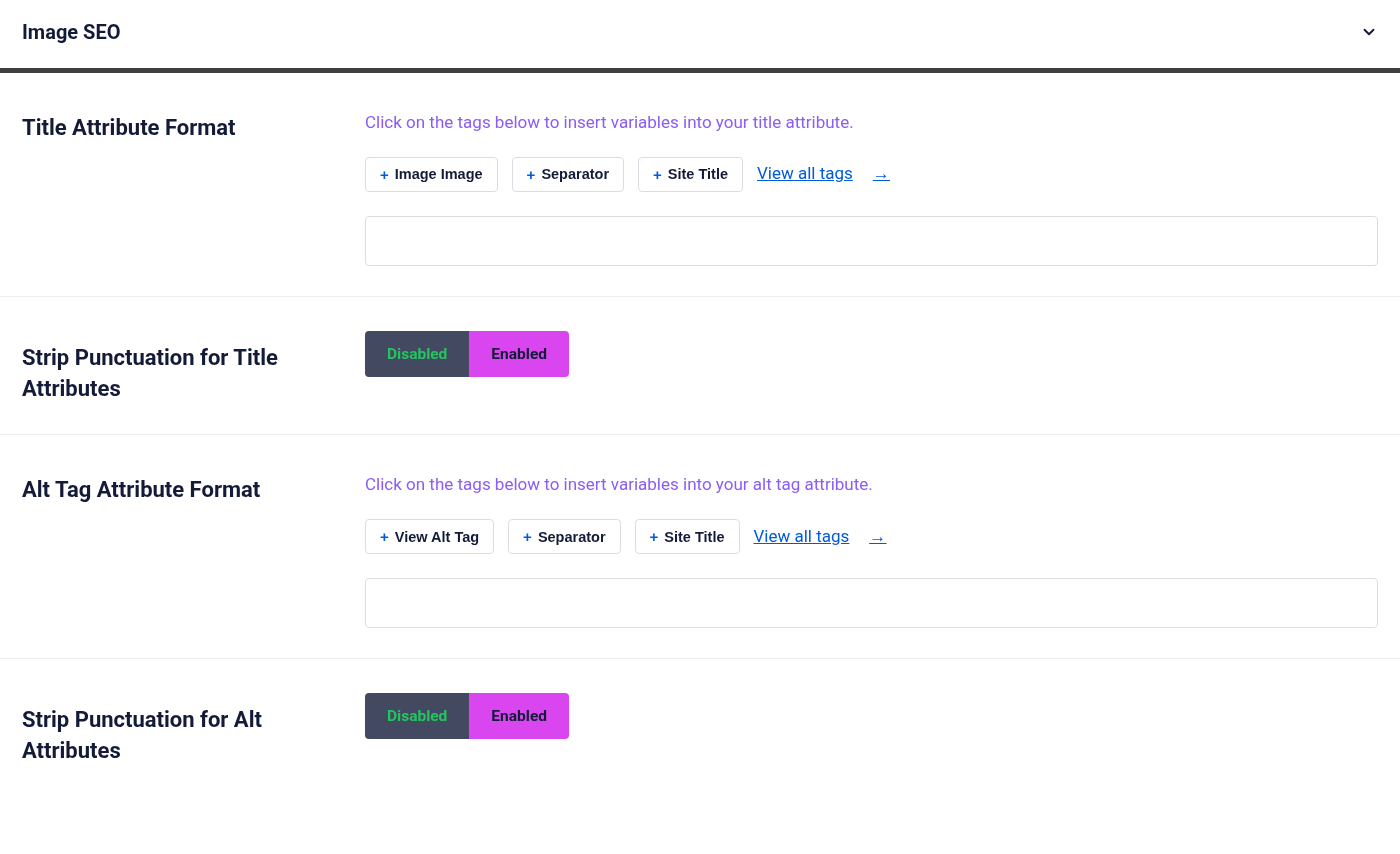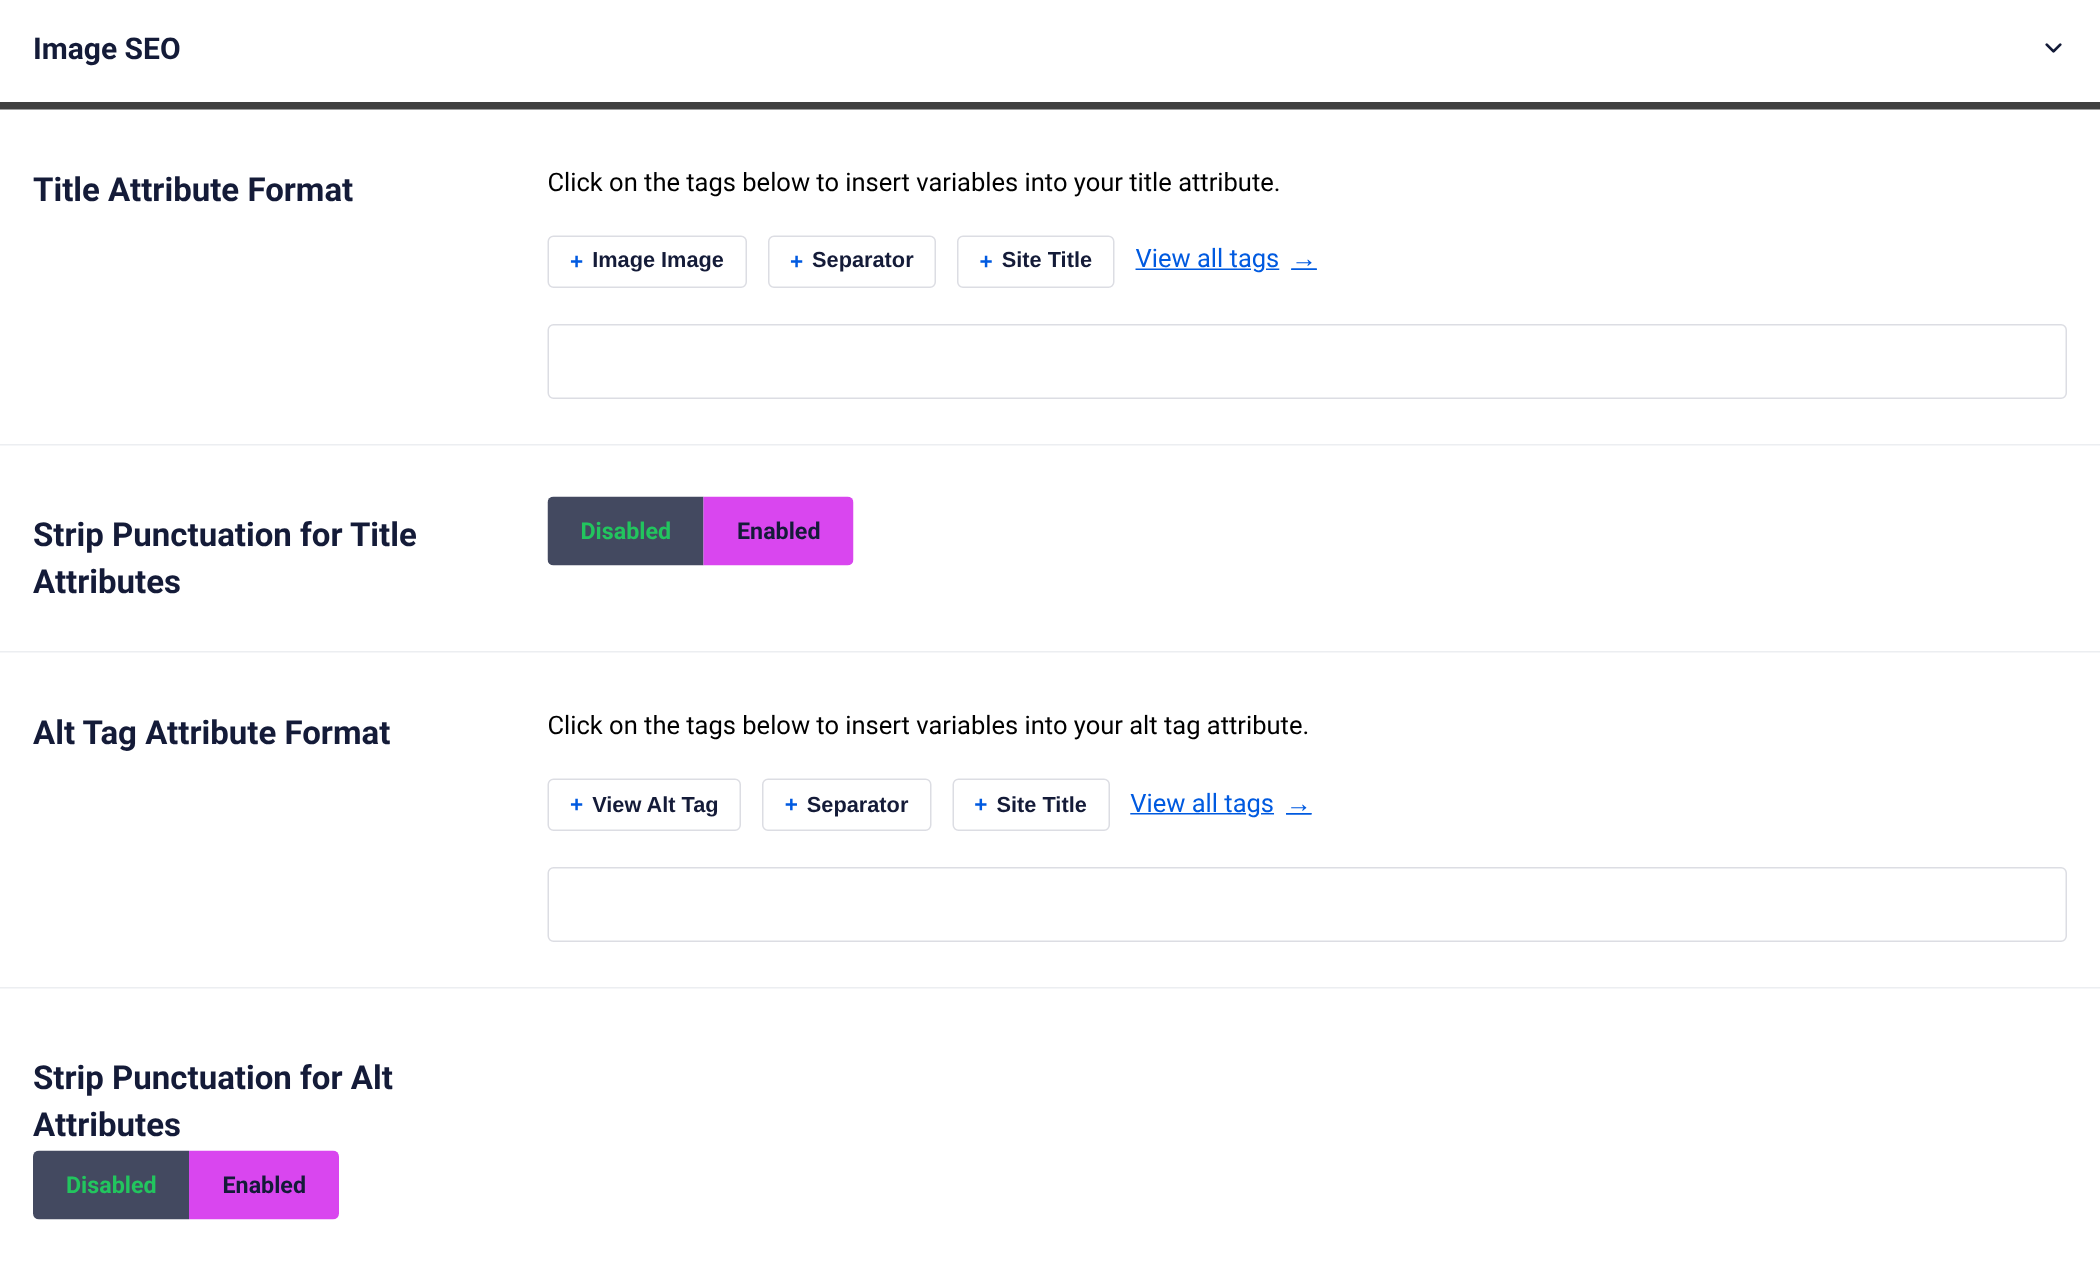--- a/index.html
+++ b/index.html
@@ -45,21 +45,21 @@
     font-size: 22px;
     font-weight: 700;
     color: #141B38;
   }
   .content-col {
     flex: 1;
     min-width: 0;
   }
   .help-text {
     font-size: 17px;
-    color: #000000;
+    color: #8b5cf6;
     margin-bottom: 22px;
   }
   .tags-row {
     display: flex;
     align-items: center;
     gap: 14px;
     flex-wrap: wrap;
     margin-bottom: 24px;
   }
   .tag-pill {
@@ -79,21 +79,21 @@
     color: #005ae0;
     font-weight: 700;
     font-size: 15px;
   }
   .view-all {
     color: #005ae0;
     text-decoration: underline;
     font-size: 17px;
     cursor: pointer;
     display: inline-flex;
-    gap: 8px;
+    gap: 20px;
   }
   .arrow {
     text-decoration: underline;
   }
   .text-input {
     width: 100%;
     height: 50px;
     border: 1px solid #dcdde3;
     border-radius: 4px;
     background: #fff;
@@ -117,21 +117,21 @@
     background: #434960;
     color: #22c55e;
   }
   .toggle-inactive {
     background: #d946ef;
     color: #141B38;
   }
   
   .section.compact { padding-top: 34px; }
   .section.compact .label-col { padding-top: 12px; }
-  .section.compact.last { padding-bottom: 20px; flex-direction: column; }
+  .section.compact.last { padding-bottom: 20px; }
 </style>
 </head>
 <body>
 
 <div class="panel">
 
   <div class="panel-header">
     <div class="panel-title">Image SEO</div>
     <svg class="chevron" viewBox="0 0 24 24" fill="none" stroke="currentColor" stroke-width="2.5" stroke-linecap="round" stroke-linejoin="round">
       <polyline points="6 9 12 15 18 9"></polyline>

